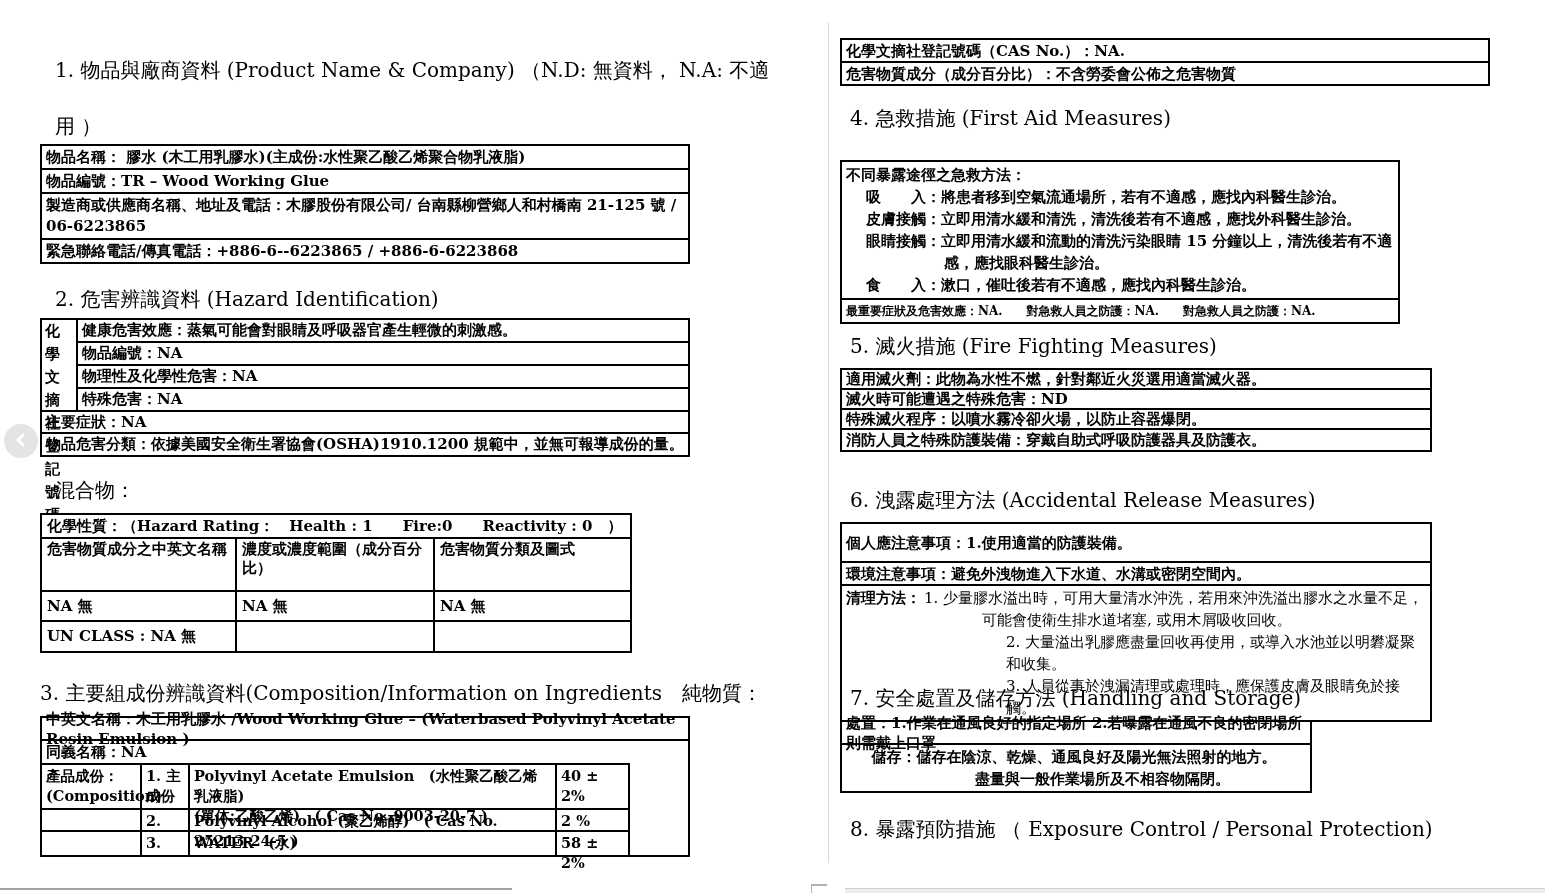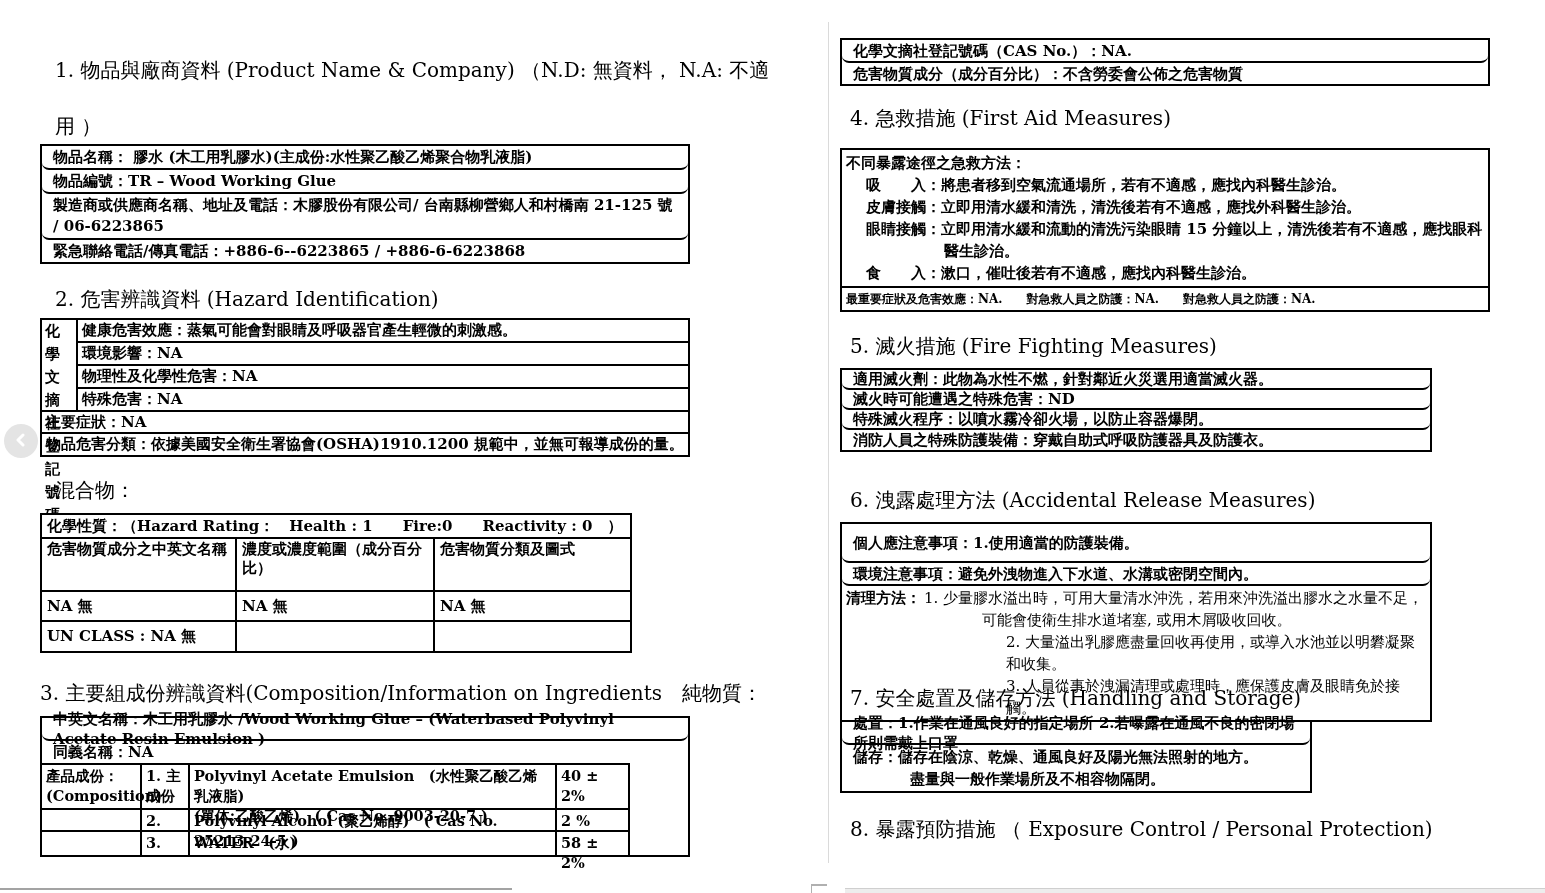--- a/index.html
+++ b/index.html
@@ -7,22 +7,22 @@
     width:1545px;height:893px;position:relative;overflow:hidden;
     background:#ffffff;color:#000;
     font-family:"DejaVu Serif","Liberation Serif",serif;
   }
   .page{position:absolute;top:0;height:893px;}
   #left-page{left:0;width:828px;}
   #right-page{left:829px;width:716px;}
 
   .sec-title{position:absolute;font-size:20px;white-space:nowrap;font-weight:500;}
   .tbl{position:absolute;border:2px solid #000;box-sizing:border-box;background:#fff;}
-  .row{border-bottom:2px solid #000;padding:1px 11px;font-size:15px;font-weight:bold;
-       line-height:20px;box-sizing:border-box;display:flex;align-items:center;border-radius:7px;}
+  .row{border-bottom:2px solid #000;padding:1px 4px;font-size:15px;font-weight:bold;
+       line-height:20px;box-sizing:border-box;display:flex;align-items:center;}
   .row:last-child{border-bottom:none;}
   .row.tall{min-height:44px;align-items:flex-start;display:block;line-height:21px;}
 
   
   #t2{display:grid;grid-template-columns:36px 1fr;grid-template-rows:23px 23px 23px 23px 22px 21px;}
   #t2 .side{grid-row:1/5;border-right:2px solid #000;border-bottom:2px solid #000;
             font-weight:bold;font-size:15px;line-height:23px;padding:0 3px;word-break:break-all;}
   #t2 .c{border-bottom:2px solid #000;padding:4px 4px;font-size:15px;font-weight:bold;
          display:flex;align-items:center;text-align:right;}
   #t2 .full{grid-column:1/3;}
@@ -83,21 +83,21 @@
     <div class="row">物品編號：TR – Wood Working Glue</div>
     <div class="row tall">製造商或供應商名稱、地址及電話：木膠股份有限公司/  台南縣柳營鄉人和村橋南 21-125 號  / 06-6223865</div>
     <div class="row">緊急聯絡電話/傳真電話：+886-6--6223865 / +886-6-6223868</div>
   </div>
 
   <div class="sec-title" style="left:55px;top:286px;">2.  危害辨識資料 (Hazard Identification)</div>
 
   <div class="tbl" id="t2" style="left:40px;top:318px;width:650px;">
     <div class="side">化學文摘社登記號碼</div>
     <div class="c">健康危害效應：蒸氣可能會對眼睛及呼吸器官產生輕微的刺激感。</div>
-    <div class="c">環境影響：NA</div>
+    <div class="c">物品編號：NA</div>
     <div class="c">物理性及化學性危害：NA</div>
     <div class="c">特殊危害：NA</div>
     <div class="c full">主要症狀：NA</div>
     <div class="c full last">物品危害分類：依據美國安全衛生署協會(OSHA)1910.1200 規範中，並無可報導成份的量。</div>
   </div>
 
   <div class="sec-title" style="left:55px;top:477px;">混合物：</div>
 
   <div class="tbl" id="t3" style="left:40px;top:513px;width:592px;">
     <div class="cell full rlast">化學性質：（Hazard Rating：　Health : 1　　Fire:0　　Reactivity : 0　）</div>
@@ -139,21 +139,21 @@
 
 <div class="page" id="right-page">
 
   <div class="tbl" style="left:11px;top:38px;width:650px;">
     <div class="row" style="height:23px;">化學文摘社登記號碼（CAS No.）：NA.</div>
     <div class="row" style="height:21px;">危害物質成分（成分百分比）：不含勞委會公佈之危害物質</div>
   </div>
 
   <div class="sec-title" style="left:21px;top:105px;">4.  急救措施 (First Aid Measures)</div>
 
-  <div class="tbl" id="t6" style="left:11px;top:148px;width:650px;">
+  <div class="tbl" id="t6" style="left:11px;top:160px;width:560px;">
     <div style="padding:2px 0;">
       <div class="line head">不同暴露途徑之急救方法：</div>
       <div class="line route">吸　　入：將患者移到空氣流通場所，若有不適感，應找內科醫生診治。</div>
       <div class="line route">皮膚接觸：立即用清水緩和清洗，清洗後若有不適感，應找外科醫生診治。</div>
       <div class="line hang">眼睛接觸：立即用清水緩和流動的清洗污染眼睛 15 分鐘以上，清洗後若有不適感，應找眼科醫生診治。</div>
       <div class="line route">食　　入：漱口，催吐後若有不適感，應找內科醫生診治。</div>
     </div>
     <div class="bottom">最重要症狀及危害效應：NA.　　對急救人員之防護：NA.　　對急救人員之防護：NA.</div>
   </div>
 
@@ -177,21 +177,21 @@
       <div class="it pl138">可能會使衛生排水道堵塞, 或用木屑吸收回收。</div>
       <div class="it pl162">2.  大量溢出乳膠應盡量回收再使用，或導入水池並以明礬凝聚和收集。</div>
       <div class="it pl162">3.  人員從事於洩漏清理或處理時，應保護皮膚及眼睛免於接觸。</div>
     </div>
   </div>
 
   <div class="sec-title" style="left:21px;top:685px;">7.  安全處置及儲存方法 (Handling and Storage)</div>
 
   <div class="tbl" style="left:11px;top:720px;width:472px;">
     <div class="row" style="height:23px;">處置：1.作業在通風良好的指定場所 2.若曝露在通風不良的密閉場所則需戴上口罩</div>
-    <div class="row" style="display:block;border-bottom:none;">
+    <div class="row" style="display:block;border-bottom:none;text-align:center;">
       <div class="line" style="padding-left:0;">儲存：儲存在陰涼、乾燥、通風良好及陽光無法照射的地方。</div>
       <div class="line pl57">盡量與一般作業場所及不相容物隔閉。</div>
     </div>
   </div>
 
   <div class="sec-title" style="left:21px;top:816px;">8.  暴露預防措施 （ Exposure Control / Personal Protection)</div>
 </div>
 
 <div id="page-divider"></div>
 <div id="bottom-line-left"></div>

